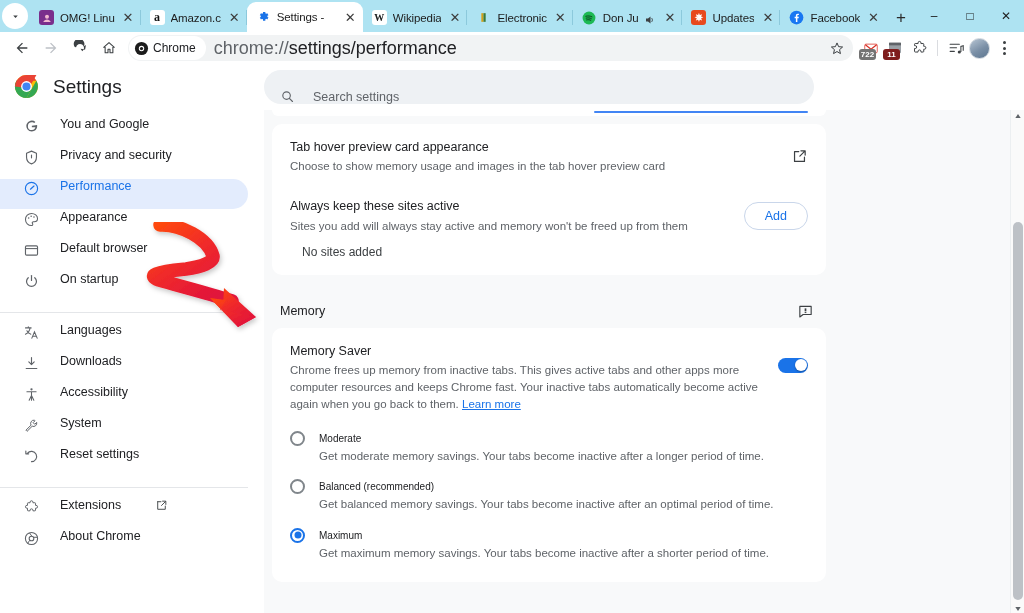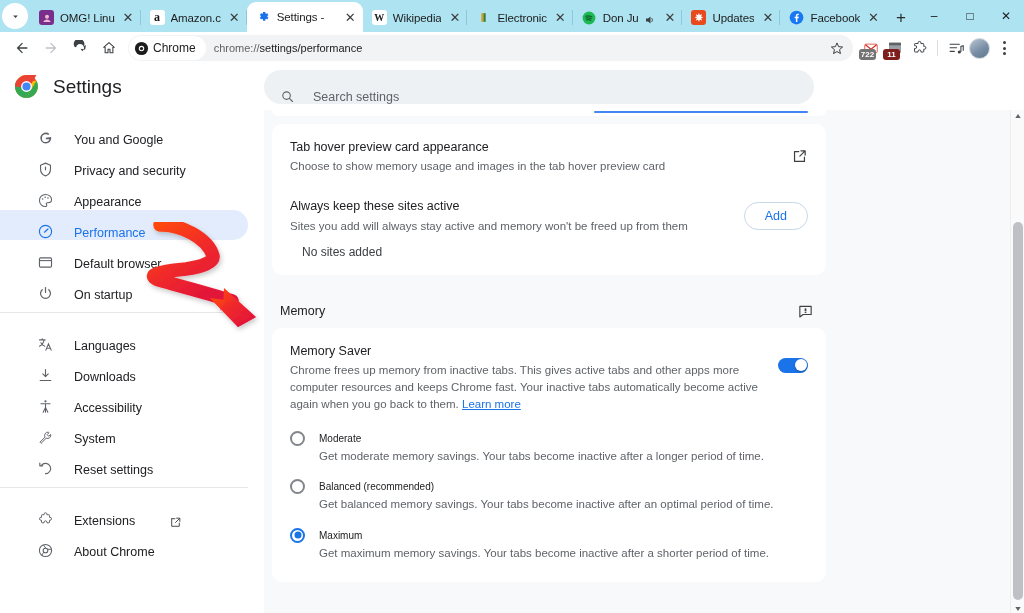--- a/index.html
+++ b/index.html
@@ -82,21 +82,21 @@
     display: flex; align-items: center; margin: 0 6px 0 4px; padding-right: 4px;
     cursor: text; min-width: 0;
   }
   .chrome-chip {
     height: 24px; background: #ffffff; border-radius: 12px; margin-left: 1px;
     display: flex; align-items: center; gap: 4px; padding: 0 10px 0 5px;
     flex: 0 0 auto;
   }
   .chrome-chip-label { font-size: 12px; color: #202124; font-weight: 500; }
   .omni-url {
-    font-size: 11px; color: #5f6368; margin-left: 8px; white-space: nowrap;
+    font-size: 18px; color: #5f6368; margin-left: 8px; white-space: nowrap;
     overflow: hidden; flex: 1 1 auto; min-width: 0;
   }
   .omni-url b { color: #202124; font-weight: 400; }
   .star { margin-left: auto; flex: 0 0 24px; display:flex; align-items:center; justify-content:center; cursor:pointer;}
   .ext-icons { display: flex; align-items: center; gap: 2px; flex: 0 0 auto; }
   .ext-ico { position: relative; width: 22px; height: 22px; cursor: pointer;
              display:flex; align-items:center; justify-content:center; }
   .badge {
     position: absolute; bottom: -1px; left: -1px; min-width: 17px; height: 11px;
     border-radius: 3px; font-size: 8px; color: #fff; font-weight: bold;
@@ -131,22 +131,22 @@
 
   
   .main { display: flex; height: 505px; position: relative; }
 
   
   .sidebar {
     width: 264px; flex: 0 0 264px; background: #fff; padding-top: 6px;
     position: relative; z-index: 2;
   }
   .nav-item {
-    height: 30px; display: flex; align-items: flex-end; gap: 20px;
-    padding-left: 36px; margin: 1px 16px 1px 0; border-radius: 0 15px 15px 0;
+    height: 30px; display: flex; align-items: flex-start; gap: 20px;
+    padding-left: 22px; margin: 1px 16px 1px 0; border-radius: 0 15px 15px 0;
     cursor: pointer; color: #202124;
   }
   .nav-item .ni-icon { width: 18px; height: 18px; flex: 0 0 18px;
     display:flex; align-items:center; justify-content:center; }
   .nav-item .ni-icon svg { width: 17px; height: 17px; }
   .nav-label { font-size: 12.5px; white-space: nowrap; }
   .nav-item.active { background: #e3ecfd; color: #1a73e8; }
   .nav-item.active .nav-label { color: #1a73e8; font-weight: 500; }
   .nav-sep { height: 1px; background: #e4e6e9; margin: 10px 16px 10px 0; }
   .ext-link-ico { margin-left: 14px; width: 13px; height: 13px; flex:0 0 13px; }
@@ -452,40 +452,40 @@
       <div class="nav-item">
         <span class="ni-icon">
           <svg viewBox="0 0 24 24">
               <path d="M12 3l7 3v5.5c0 4.4-3 8-7 9.5-4-1.5-7-5.1-7-9.5V6z" fill="none" stroke="#5f6368" stroke-width="1.6" stroke-linejoin="round"></path>
               <path d="M12 8.5v4" stroke="#5f6368" stroke-width="1.6" stroke-linecap="round"></path>
             </svg>
         </span>
         <span class="nav-label">Privacy and security</span>
       </div>
 
+      <div class="nav-item active">
+        <span class="ni-icon">
+          <svg viewBox="0 0 24 24">
+              <circle cx="12" cy="12" r="8.6" fill="none" stroke="#1a73e8" stroke-width="1.6"></circle>
+              <path d="M15.5 8.5L10.5 13" stroke="#1a73e8" stroke-width="1.7" stroke-linecap="round"></path>
+            </svg>
+        </span>
+        <span class="nav-label">Performance</span>
+      </div>
+
       <div class="nav-item">
         <span class="ni-icon">
           <svg viewBox="0 0 24 24">
               <path d="M12 3.5a8.5 8.5 0 000 17c1.2 0 1.8-.8 1.8-1.6 0-.9-.8-1.4-.8-2.2 0-.8.6-1.4 1.5-1.4h1.3c2.6 0 4.7-2.1 4.7-4.7 0-4-3.9-7.1-8.5-7.1z" fill="none" stroke="#5f6368" stroke-width="1.5"></path>
               <circle cx="8" cy="10" r="1.1" fill="#5f6368"></circle>
               <circle cx="11.5" cy="7.3" r="1.1" fill="#5f6368"></circle>
               <circle cx="15.5" cy="8.6" r="1.1" fill="#5f6368"></circle>
             </svg>
         </span>
         <span class="nav-label">Appearance</span>
-      </div>
-
-      <div class="nav-item active">
-        <span class="ni-icon">
-          <svg viewBox="0 0 24 24">
-              <circle cx="12" cy="12" r="8.6" fill="none" stroke="#1a73e8" stroke-width="1.6"></circle>
-              <path d="M15.5 8.5L10.5 13" stroke="#1a73e8" stroke-width="1.7" stroke-linecap="round"></path>
-            </svg>
-        </span>
-        <span class="nav-label">Performance</span>
       </div>
 
 
       <div class="nav-item">
         <span class="ni-icon">
           <svg viewBox="0 0 24 24">
               <rect x="3.5" y="5.5" width="17" height="13" rx="1.6" fill="none" stroke="#5f6368" stroke-width="1.6"></rect>
               <path d="M3.5 9.3h17" stroke="#5f6368" stroke-width="1.5"></path>
             </svg>
         </span>

